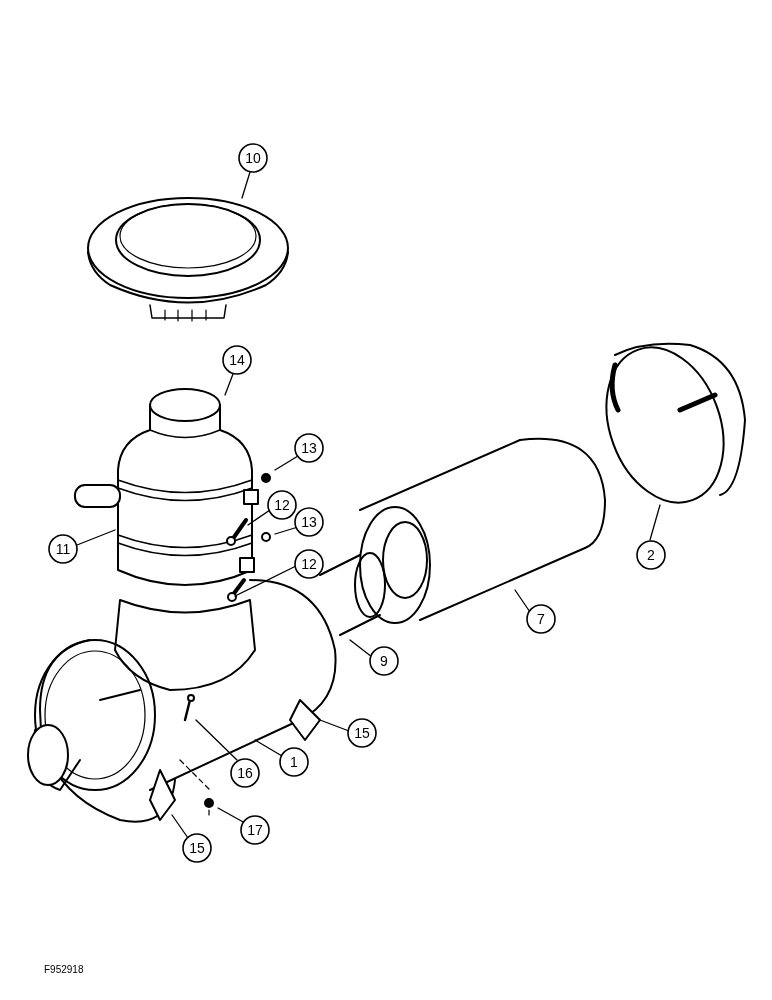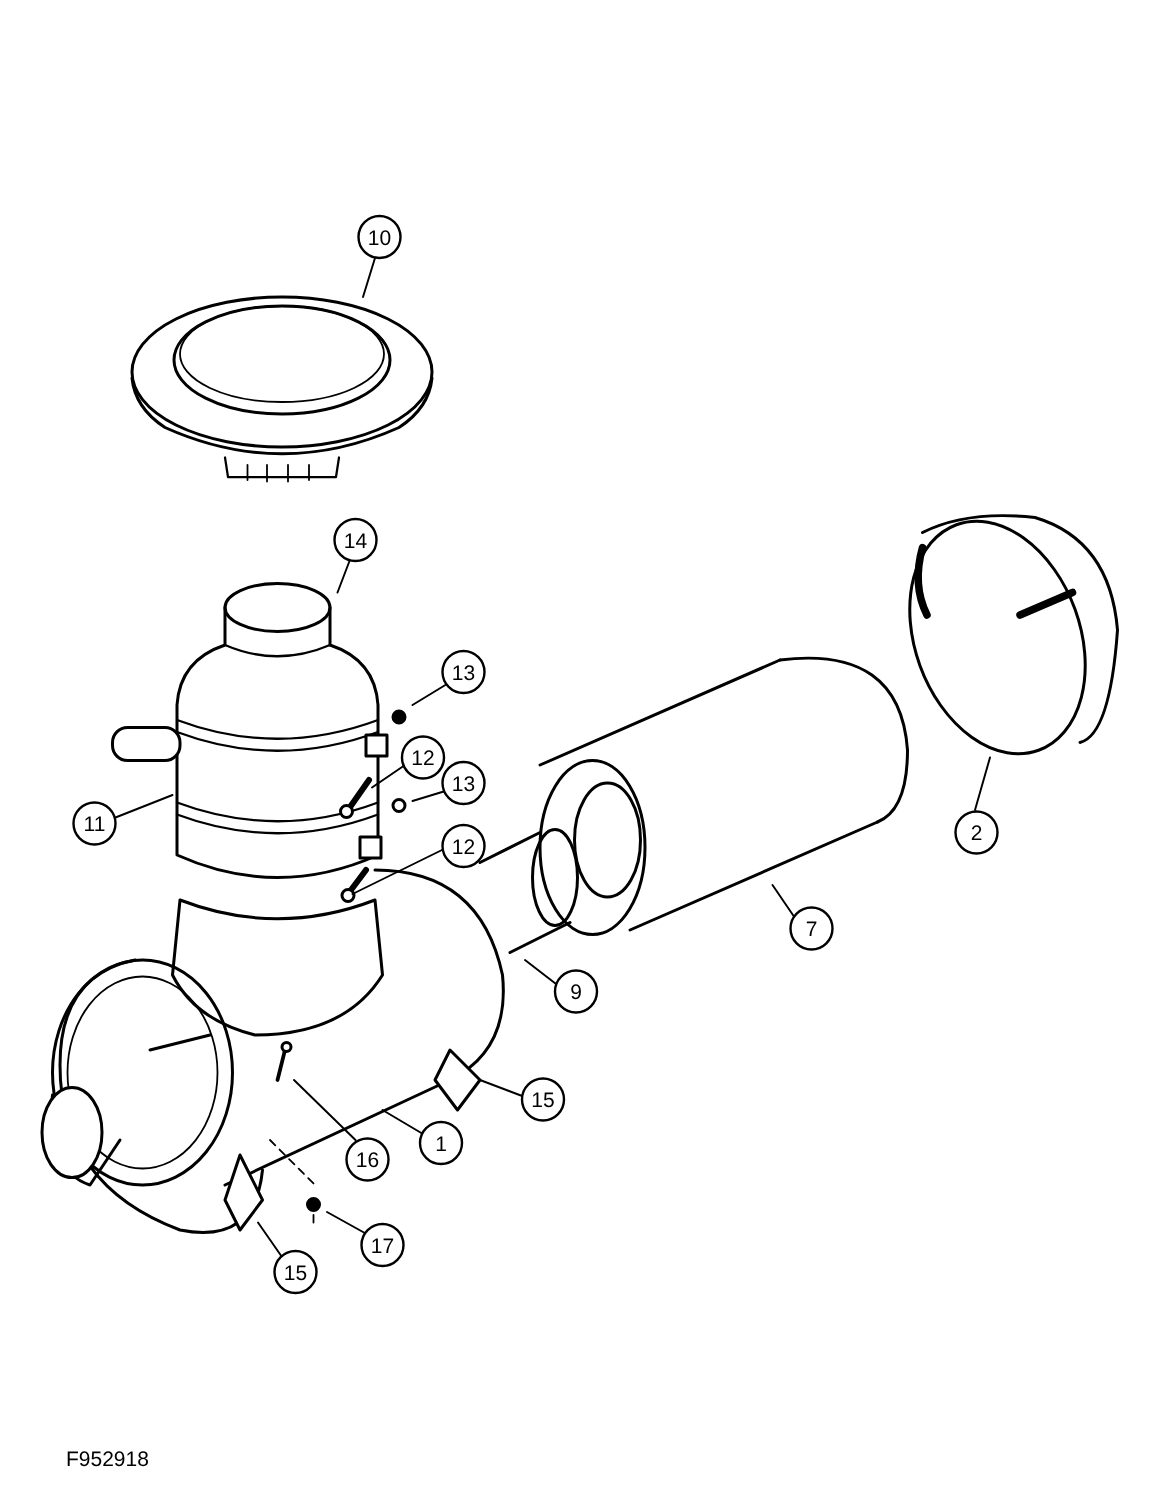--- a/index.html
+++ b/index.html
@@ -1,19 +1,19 @@
 <!DOCTYPE html>
 <html><head>
 <meta charset="utf-8">
 <style>
   html,body{margin:0;padding:0;background:#ffffff;}
   body{width:772px;height:1000px;position:relative;overflow:hidden;font-family:"Liberation Sans",sans-serif;}
   #diagram{position:absolute;left:0;top:0;width:772px;height:1000px;}
   .callout-label{font-family:"Liberation Sans",sans-serif;font-size:14px;fill:#000;text-anchor:middle;dominant-baseline:central;}
-  .figure-id{position:absolute;left:44px;top:964px;font-size:14px;color:#000;font-family:"Liberation Sans",sans-serif;text-align:right;}
+  .figure-id{position:absolute;left:44px;top:964px;font-size:10px;color:#000;font-family:"Liberation Sans",sans-serif;text-align:right;}
 </style>
 </head>
 <body>
 
 <svg id="diagram" viewBox="0 0 772 1000" xmlns="http://www.w3.org/2000/svg">
   <g fill="none" stroke="#000" stroke-width="2" stroke-linecap="round" stroke-linejoin="round">
 
     <g>
       <ellipse cx="188" cy="248" rx="100" ry="50" fill="#fff"></ellipse>
       <path d="M88 252 Q90 272 110 285 Q188 320 266 285 Q286 272 288 252"></path>

